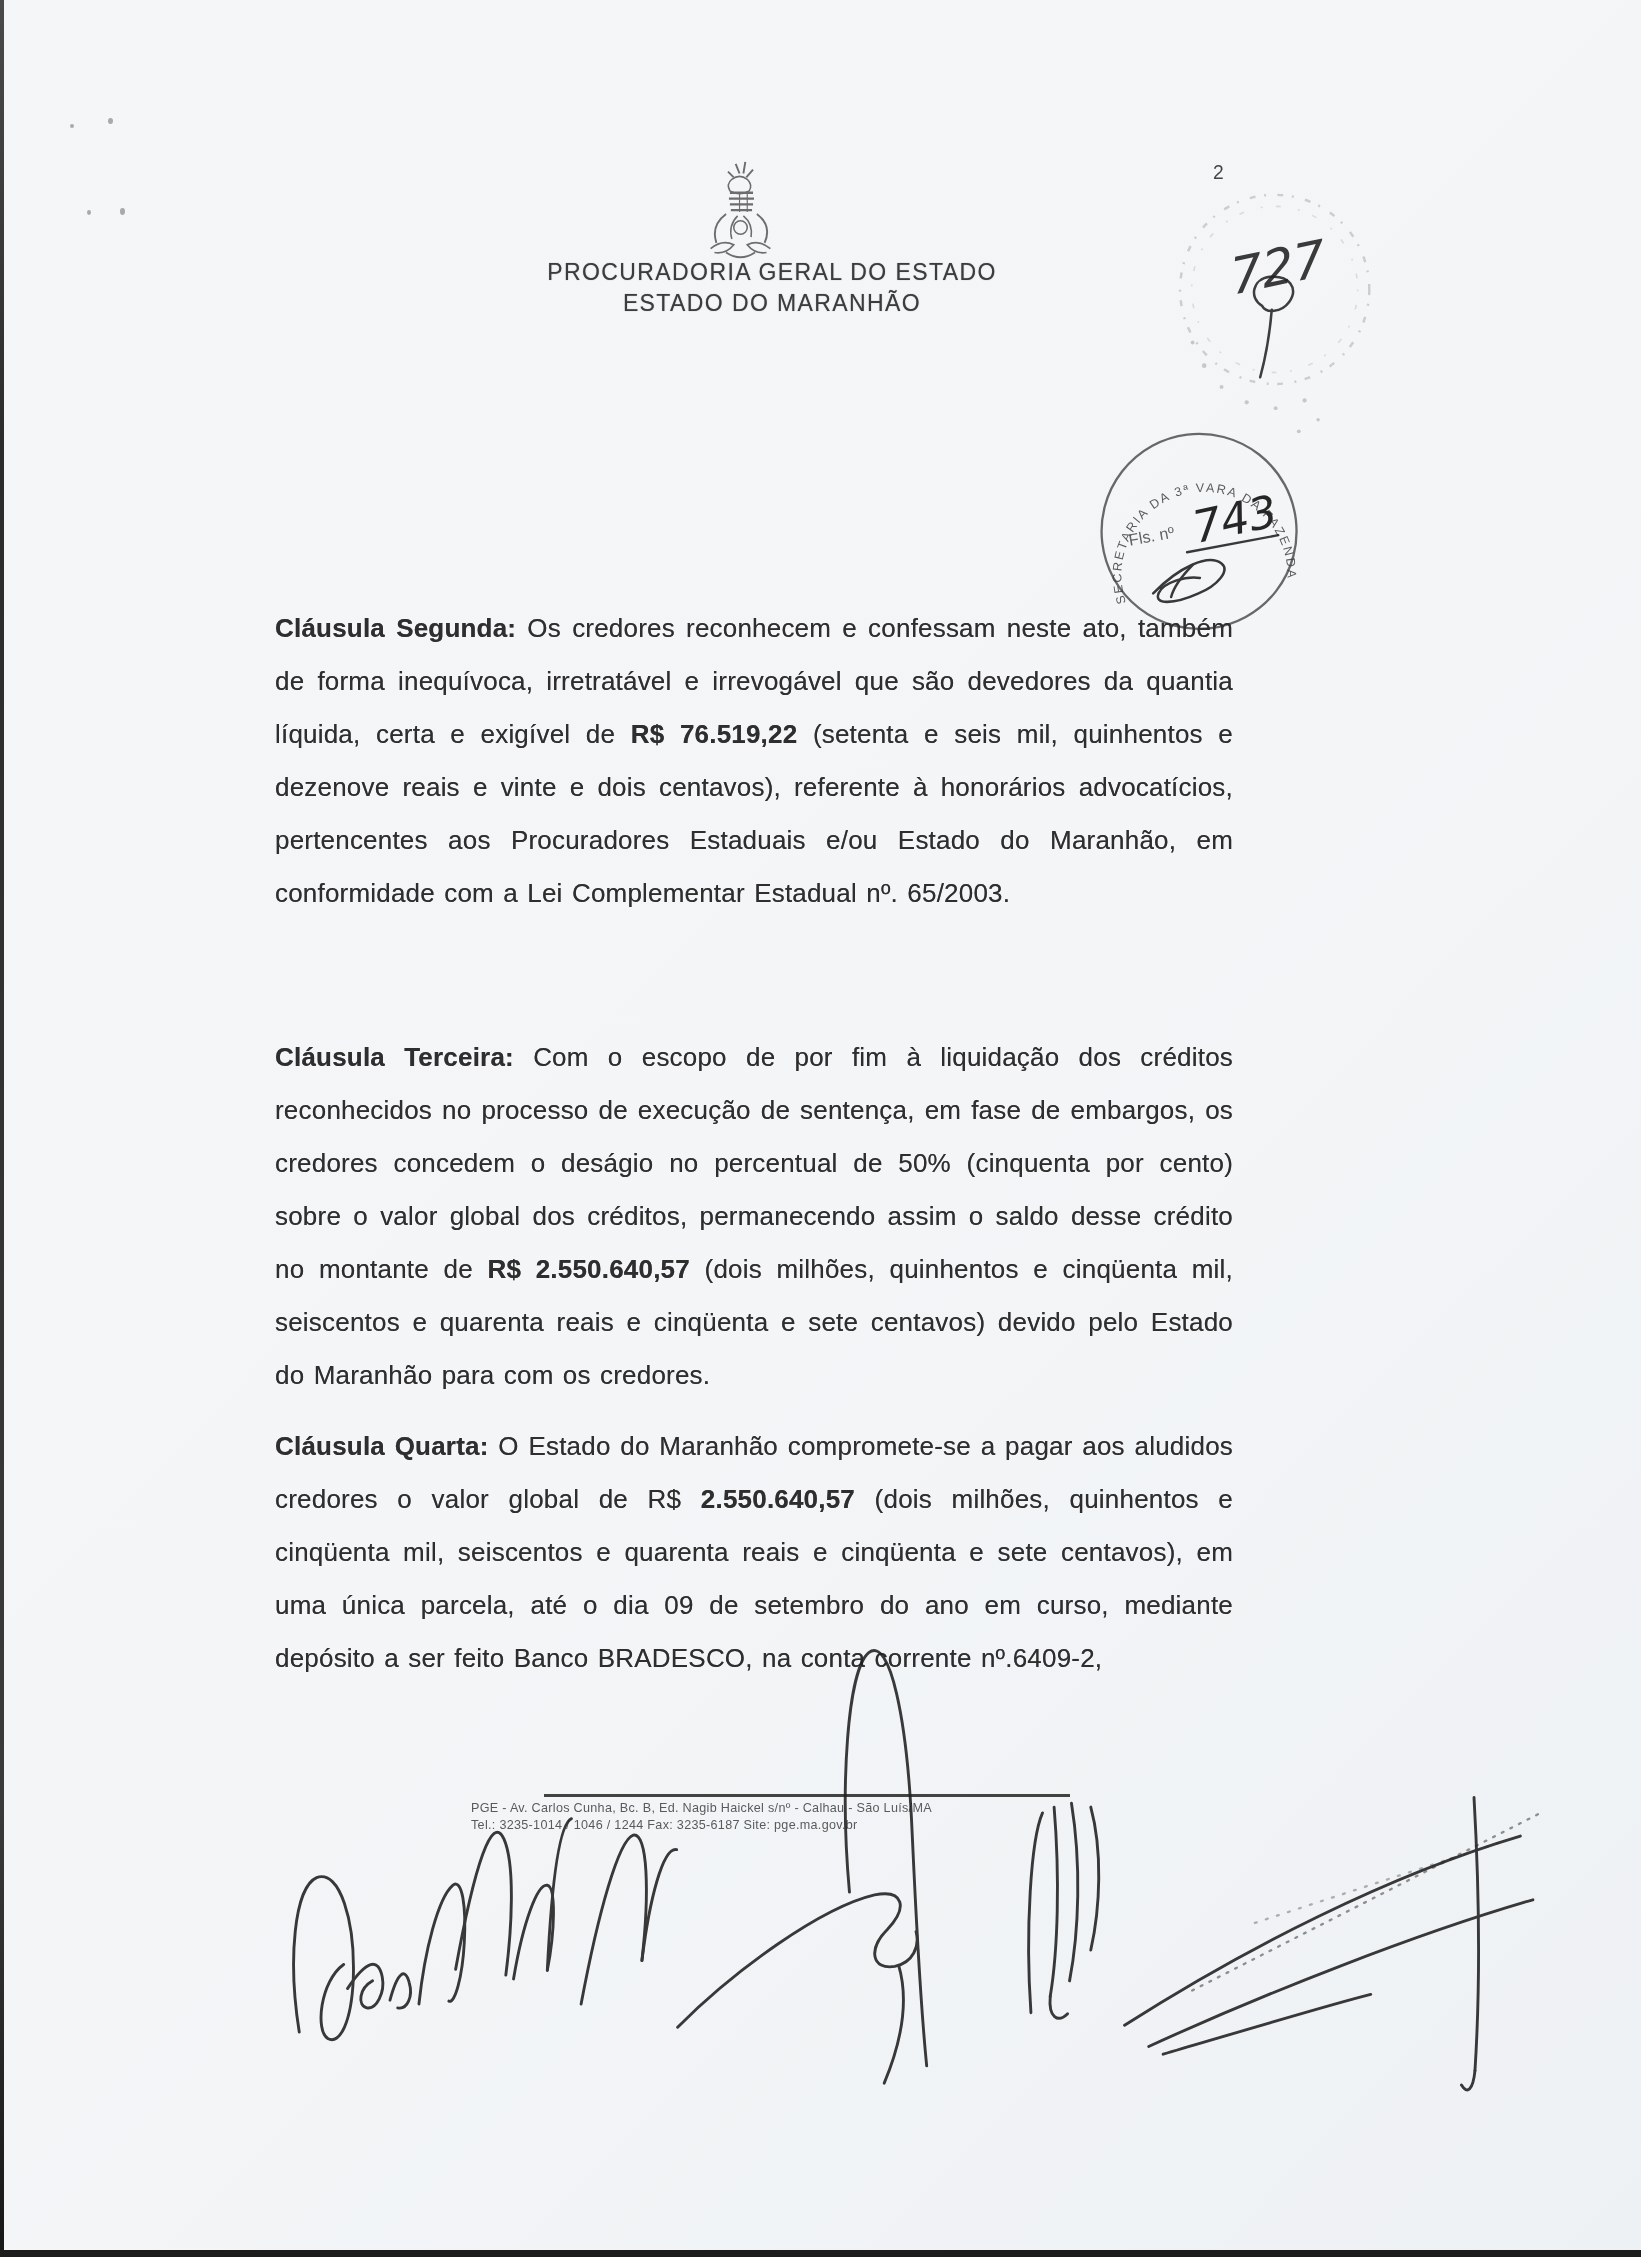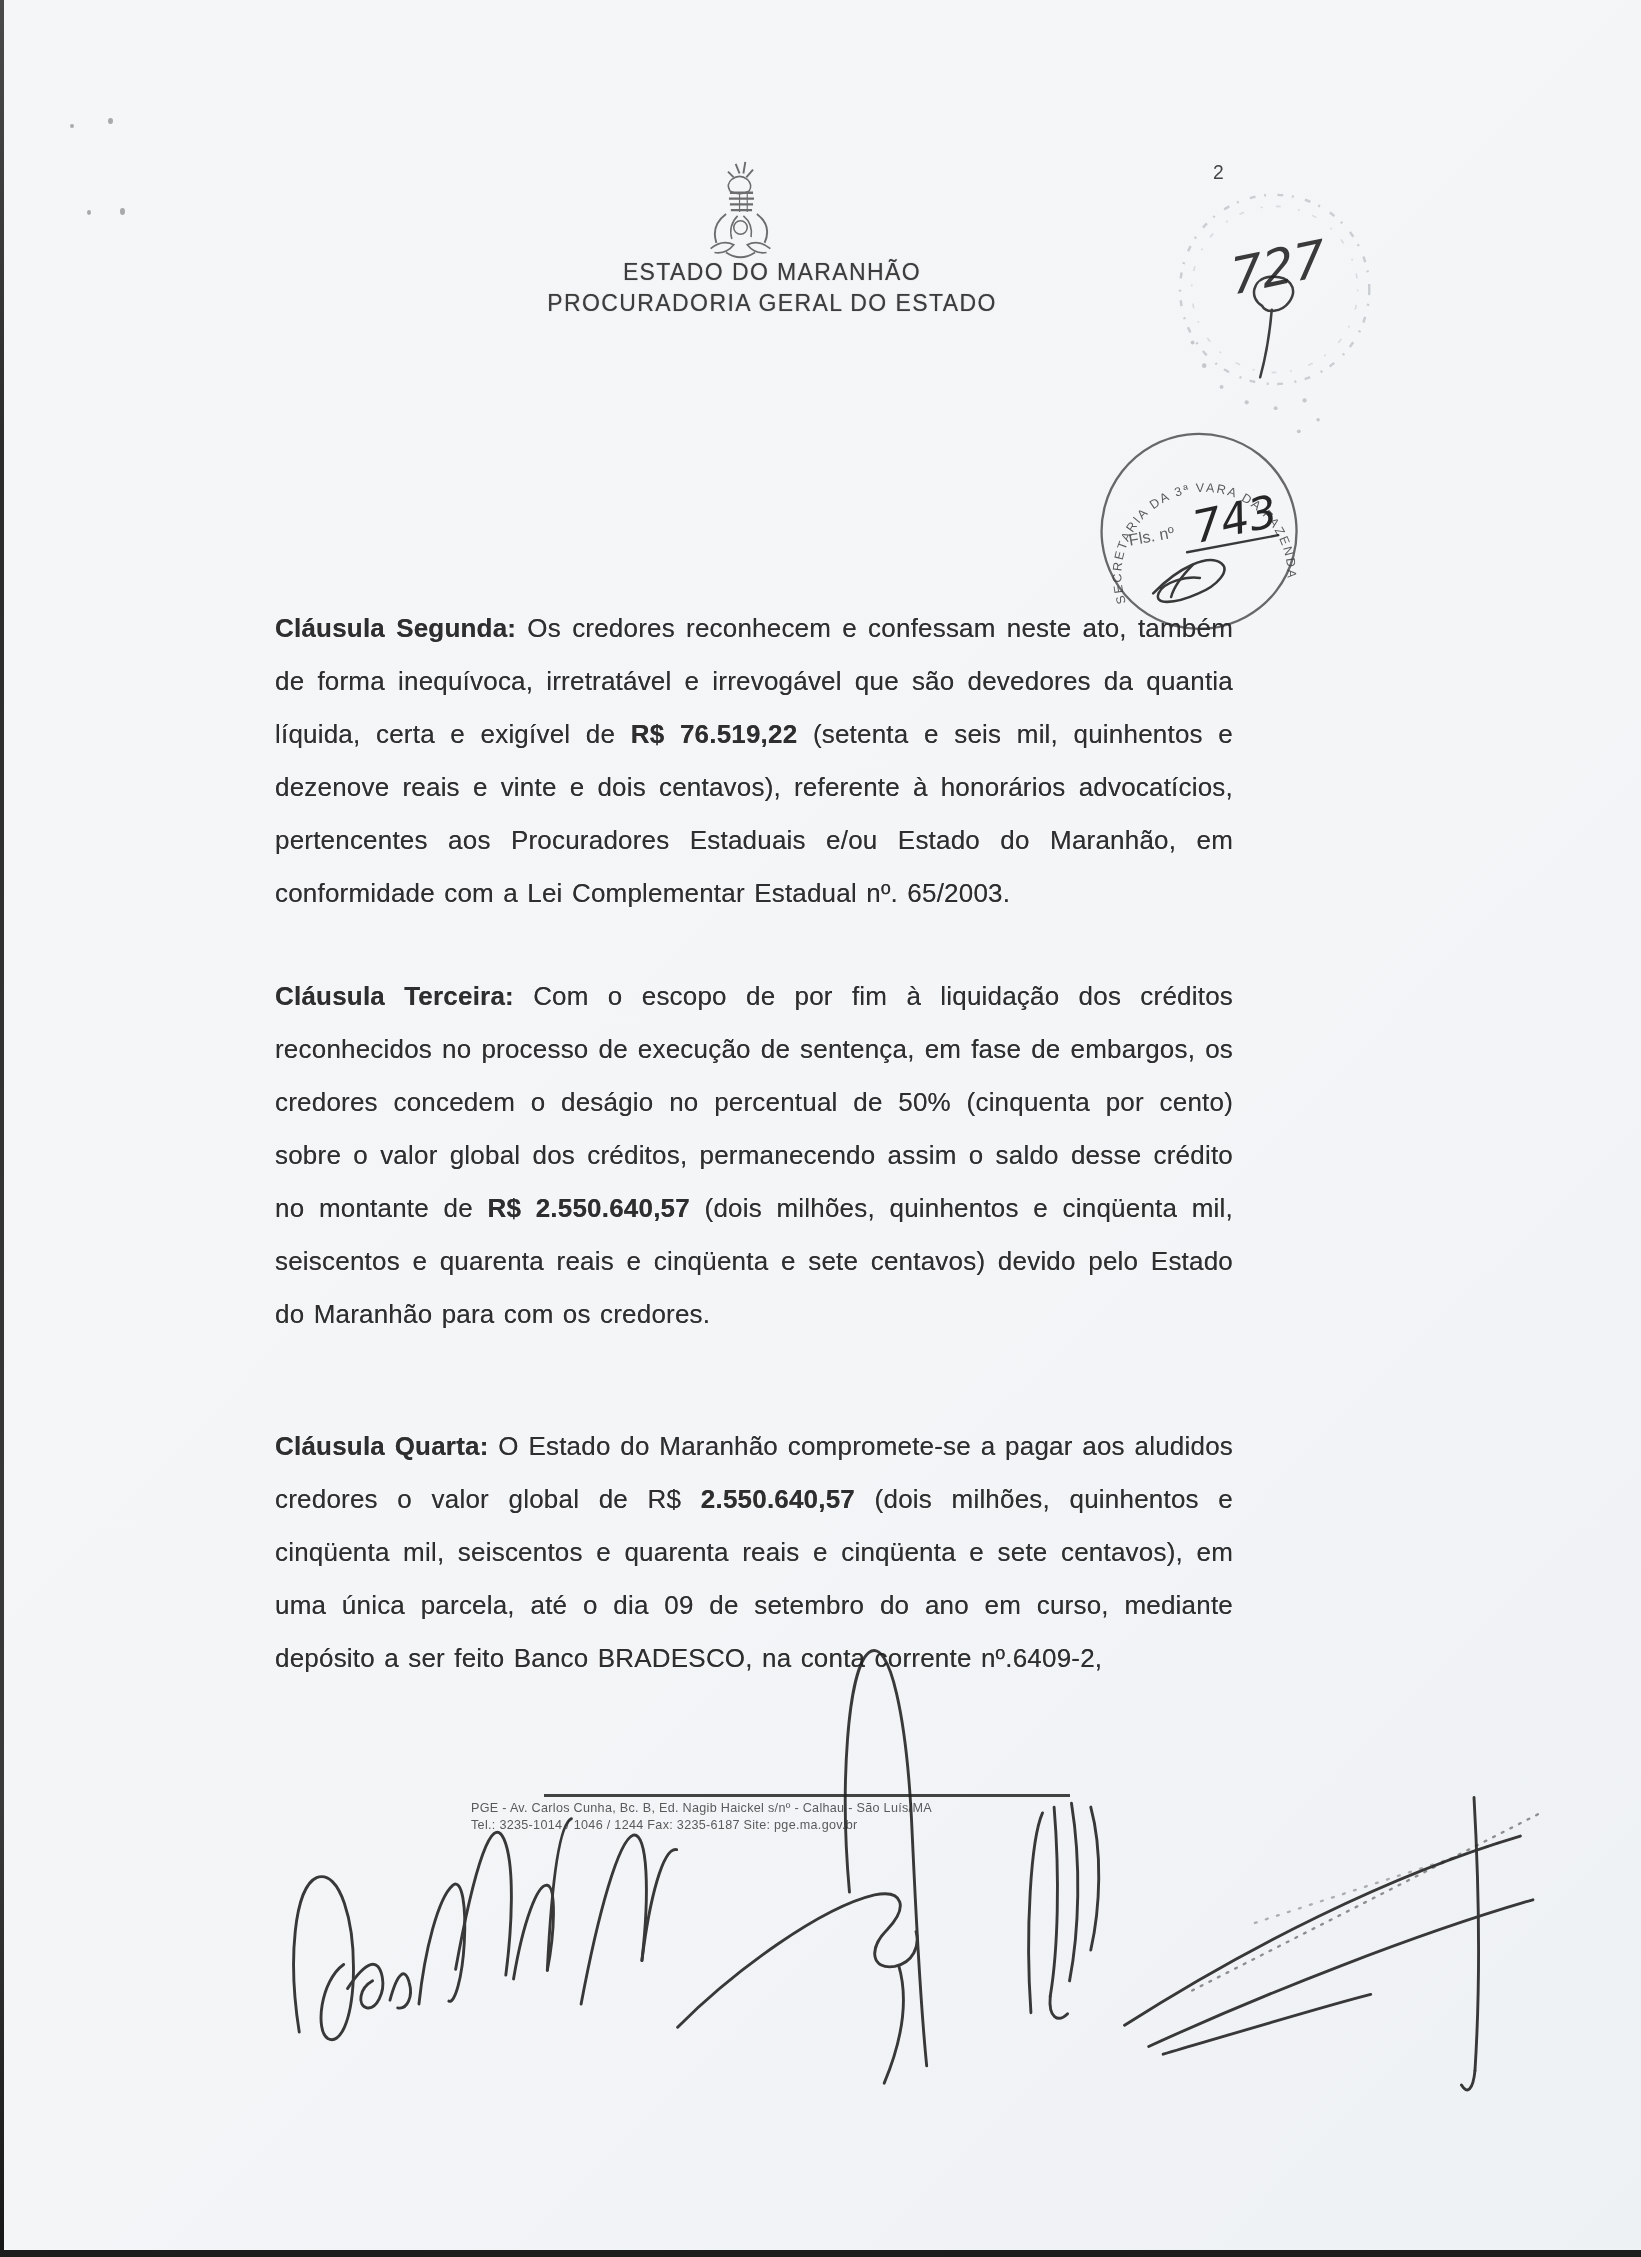--- a/index.html
+++ b/index.html
@@ -26,21 +26,21 @@
   .para{
     position:absolute;left:275px;width:958px;margin:0;
     font-size:26px;line-height:53px;text-align:justify;
     color:#2e2e2e;text-shadow:0 0 0.6px rgba(35,35,35,.6);
     letter-spacing:0.2px;word-spacing:1.9px;
   }
   .para b{font-weight:700;margin-top:21px;}
 
   .p1{top:330px;}
   .p2{top:602px;}
-  .p3{top:970px;}
+  .p3{top:1031px;}
   .p4{top:1420px;}
 
   .footer-rule{position:absolute;left:544px;top:1794px;width:526px;height:2.9px;background:#222;opacity:.85;}
   .footer{
     position:absolute;left:471px;top:1800px;width:676px;text-align:left;
     font-size:12.6px;line-height:17.4px;color:#333;letter-spacing:0.3px;
     opacity:.8;filter:blur(0.3px);
   }
 
   svg{position:absolute;overflow:visible;}
@@ -76,22 +76,22 @@
       <path d="M20 86 q-6 -18 10 -30 M70 86 q8 -18 -8 -30" stroke-width="2"></path>
       <path d="M14 92 q12 -10 24 -4 q-8 10 -20 8" stroke-width="1.8"></path>
       <path d="M76 92 q-12 -10 -24 -4 q8 10 20 8" stroke-width="1.8"></path>
       <path d="M30 96 q15 10 30 0" stroke-width="2"></path>
       <path d="M48 58 q10 8 8 22 M42 58 q-10 10 -6 24" stroke-width="1.6"></path>
       <circle cx="45" cy="70" r="7" stroke-width="1.6"></circle>
     </g>
   </svg>
 
   <div class="hdr">
+    <div>PROCURADORIA GERAL DO ESTADO</div>
     <div>ESTADO DO MARANHÃO</div>
-    <div>PROCURADORIA GERAL DO ESTADO</div>
   </div>
 
   <div class="pageno">2</div>
 
   <svg class="stamp-top" width="251" height="367" viewBox="0 0 260 380">
     <circle cx="125" cy="135" r="98" fill="none" stroke="#7d848b" stroke-width="2.5" stroke-dasharray="6 9 2 12" opacity=".35"></circle>
     <circle cx="125" cy="135" r="86" fill="none" stroke="#888f96" stroke-width="1.6" stroke-dasharray="2 14 5 18" opacity=".25"></circle>
     <g fill="#80868c" opacity=".4">
       <circle cx="40" cy="190" r="2"></circle>
         <circle cx="52" cy="214" r="2.4"></circle>

